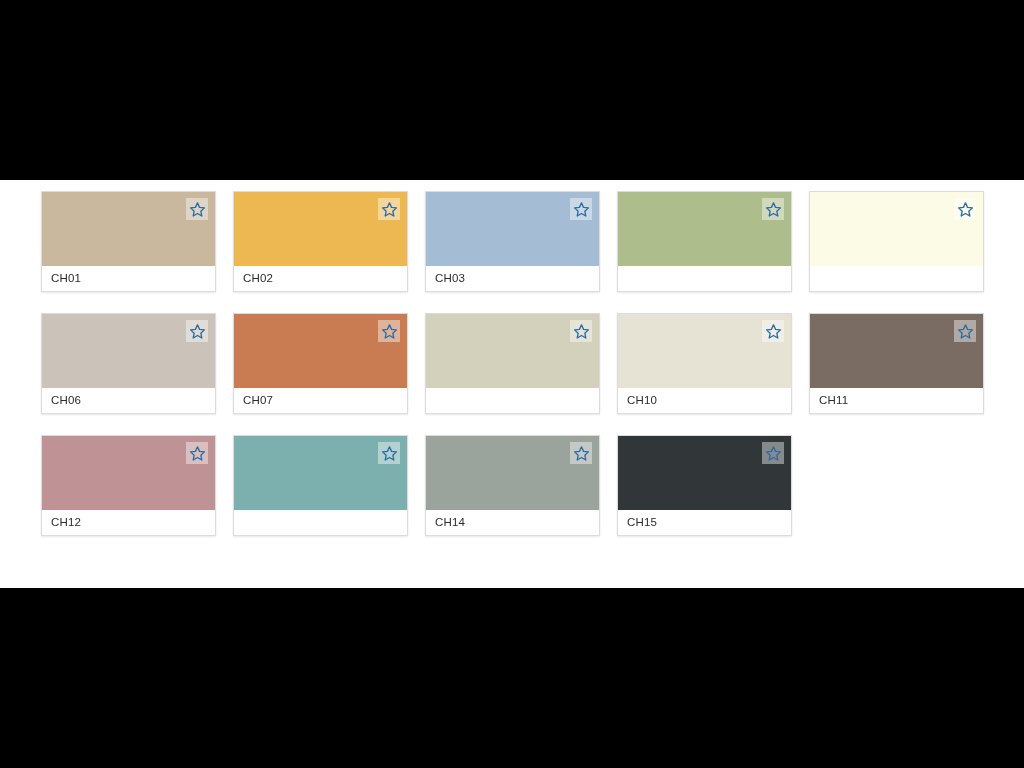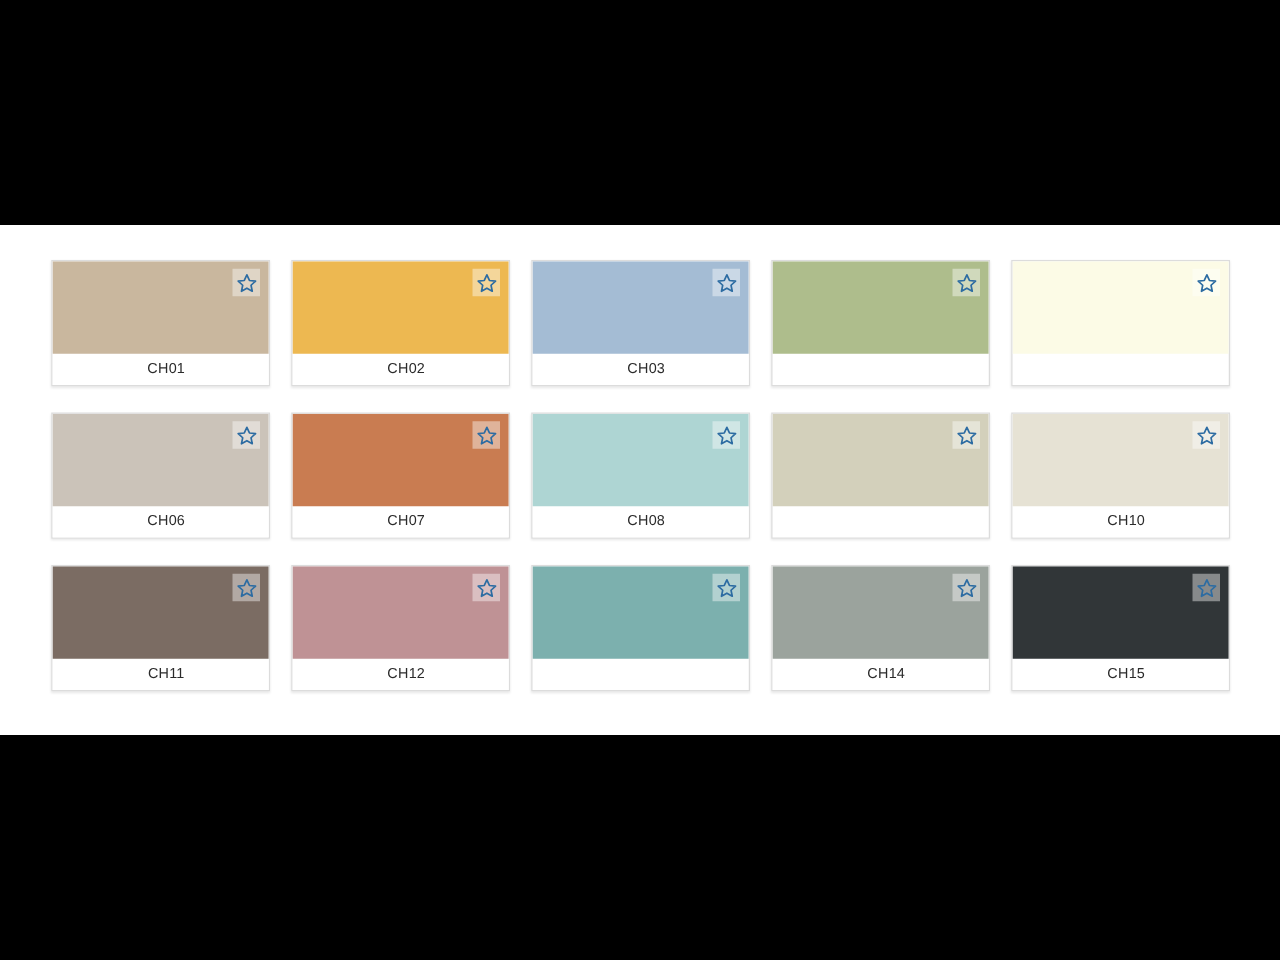--- a/index.html
+++ b/index.html
@@ -28,28 +28,27 @@
     left: 0;
     top: 180px;
     width: 1024px;
     height: 408px;
     background: #ffffff;
   }
 
   #swatch-grid {
     position: absolute;
     left: 41px;
-    top: 28px;
+    top: 11px;
     width: 940px;
     display: grid;
     grid-template-columns: repeat(5, 175px);
     grid-template-rows: repeat(3, 101px);
     column-gap: 17px;
     row-gap: 21px;
-    text-align: center;
   }
 
   .swatch-card {
     position: relative;
     width: 175px;
     height: 101px;
     background: #ffffff;
     border: 1px solid #dcdcdc;
     box-sizing: border-box;
     box-shadow: 0 1px 2px rgba(0,0,0,0.10);
@@ -165,30 +164,20 @@
     <div class="swatch-color" style="background: rgb(201, 124, 81);">
       <div class="favorite-badge" style="background: rgba(255, 255, 255, 0.42);">
         <svg viewBox="0 0 24 24" aria-hidden="true">
           <path d="M12 2.6 L14.9 9.0 L21.8 9.7 L16.7 14.4 L18.1 21.2 L12 17.7 L5.9 21.2 L7.3 14.4 L2.2 9.7 L9.1 9.0 Z" fill="none" stroke-width="1.9" stroke-linejoin="round" stroke="#2d6ca2"></path>
         </svg>
       </div>
     </div>
     <div class="swatch-label">CH07</div>
   </div>
         <div class="swatch-card">
-    <div class="swatch-color" style="background: rgb(174, 213, 211);">
-      <div class="favorite-badge" style="background: rgba(255, 255, 255, 0.42);">
-        <svg viewBox="0 0 24 24" aria-hidden="true">
-          <path d="M12 2.6 L14.9 9.0 L21.8 9.7 L16.7 14.4 L18.1 21.2 L12 17.7 L5.9 21.2 L7.3 14.4 L2.2 9.7 L9.1 9.0 Z" fill="none" stroke-width="1.9" stroke-linejoin="round" stroke="#2d6ca2"></path>
-        </svg>
-      </div>
-    </div>
-    <div class="swatch-label">CH08</div>
-  </div>
-        <div class="swatch-card">
     <div class="swatch-color" style="background: rgb(211, 208, 187);">
       <div class="favorite-badge" style="background: rgba(255, 255, 255, 0.42);">
         <svg viewBox="0 0 24 24" aria-hidden="true">
           <path d="M12 2.6 L14.9 9.0 L21.8 9.7 L16.7 14.4 L18.1 21.2 L12 17.7 L5.9 21.2 L7.3 14.4 L2.2 9.7 L9.1 9.0 Z" fill="none" stroke-width="1.9" stroke-linejoin="round" stroke="#2d6ca2"></path>
         </svg>
       </div>
     </div>
   </div>
         <div class="swatch-card">
     <div class="swatch-color" style="background: rgb(230, 226, 212);">

